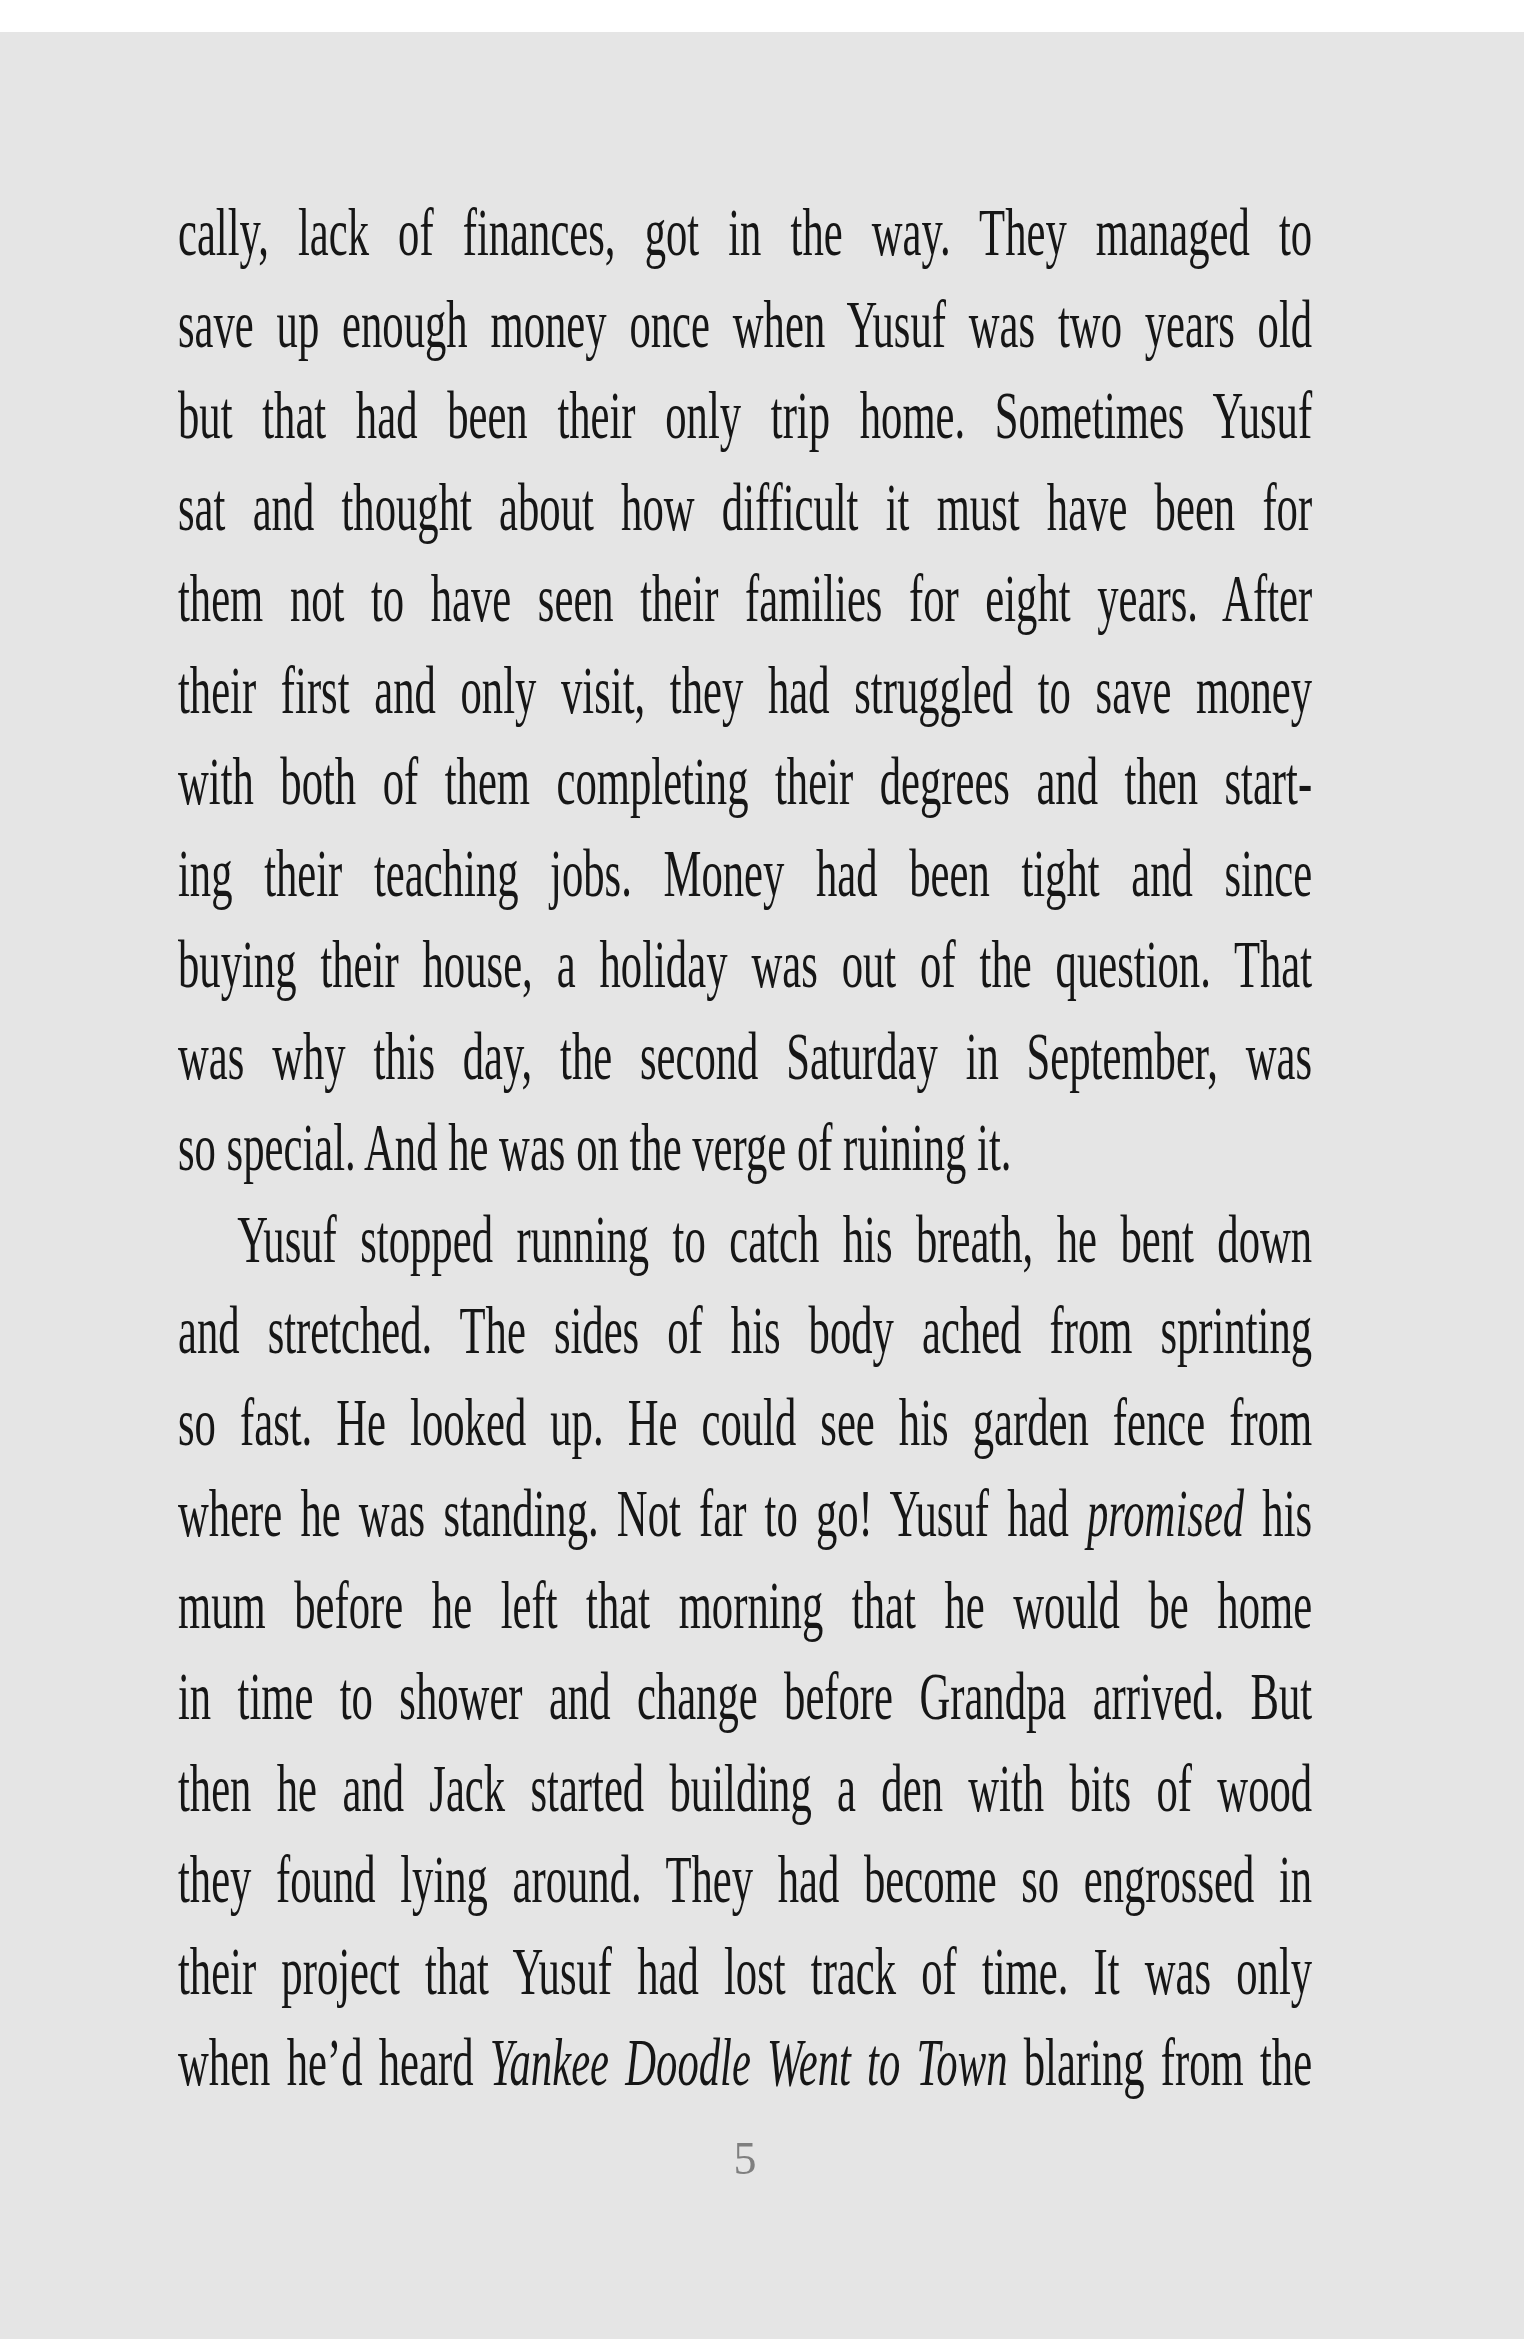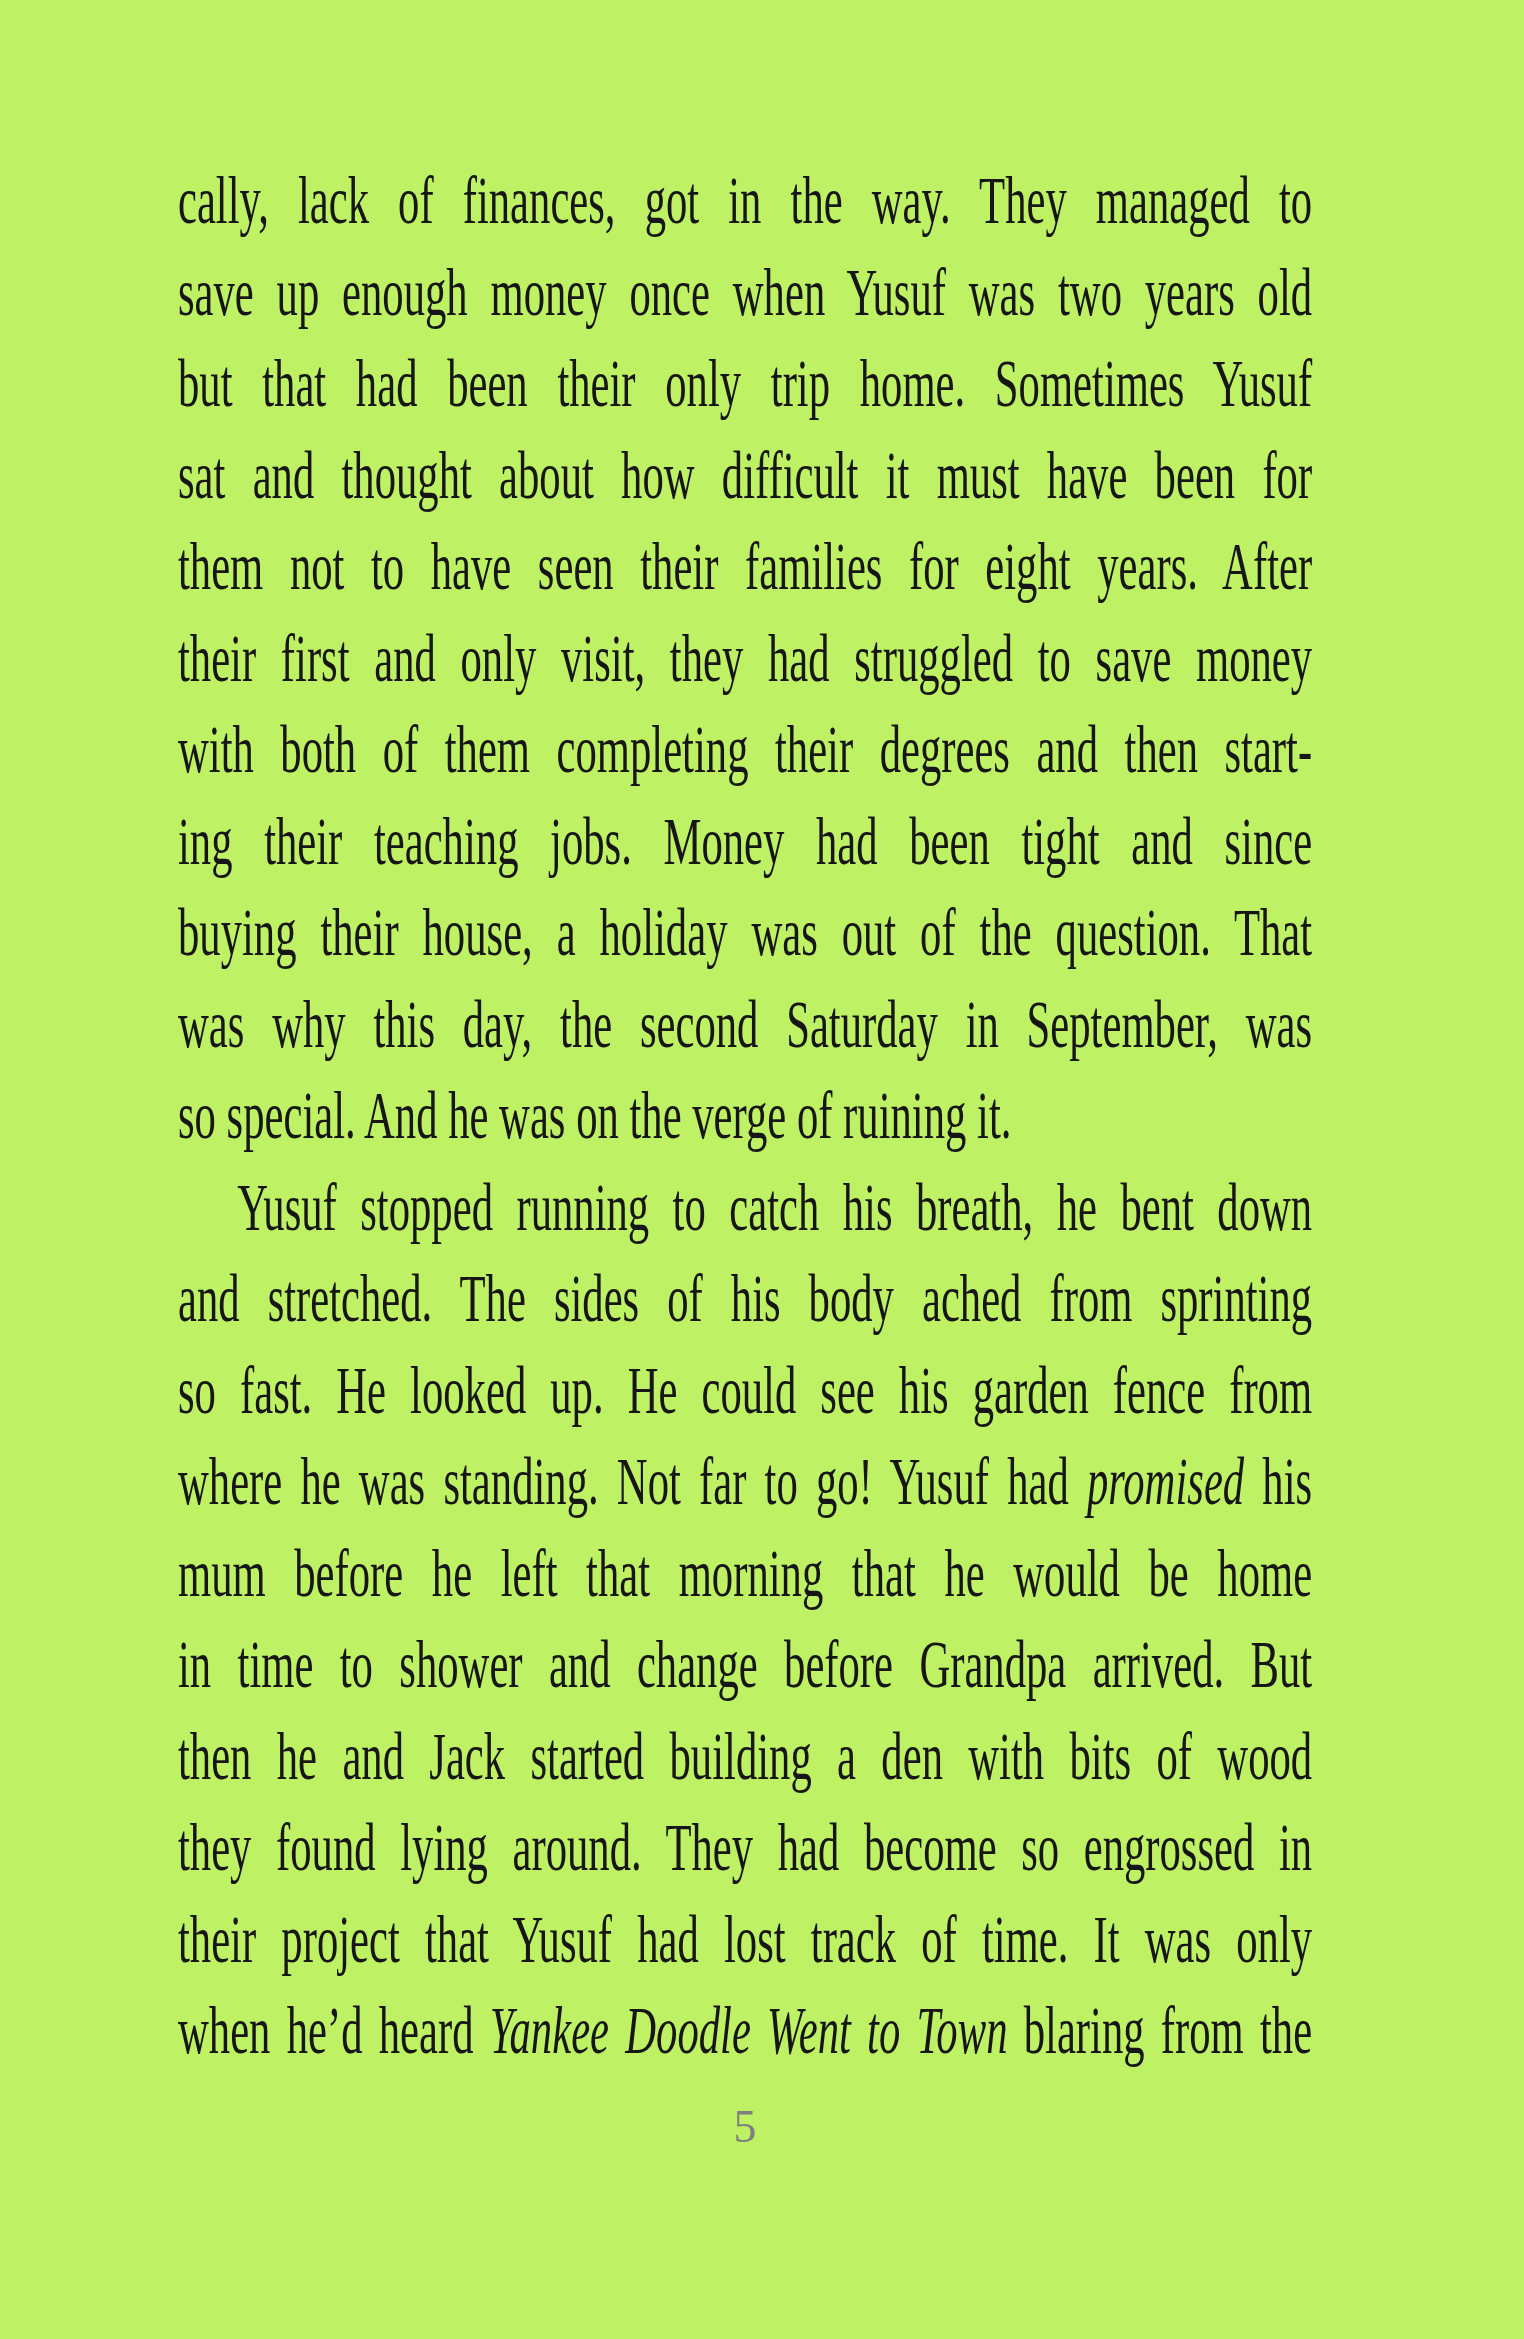--- a/index.html
+++ b/index.html
@@ -7,21 +7,22 @@
     width: 1524px;
     height: 2339px;
     background: #ffffff;
     overflow: hidden;
     position: relative;
     font-family: "Liberation Serif", serif;
   }
   .book-page {
     position: absolute;
     inset: 0;
-    background: #bef264;
+    background: #e5e5e5;
+    margin-top: 32px;
   }
   
   .text-block {
     position: absolute;
     left: 178px;
     top: 155px;
     width: 1781px;               
     transform: scaleX(0.6368);
     transform-origin: 0 0;
     font-size: 67px;

